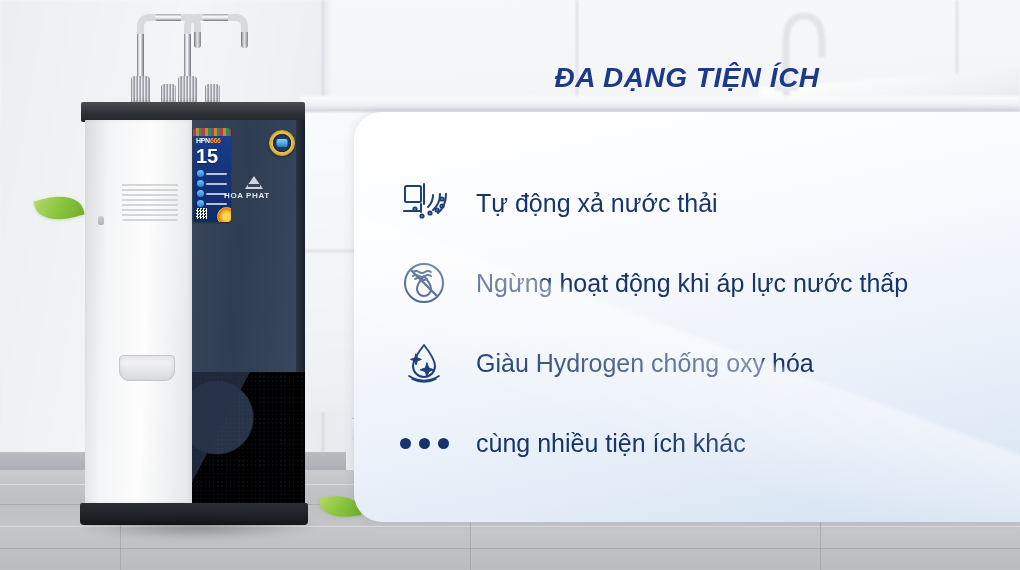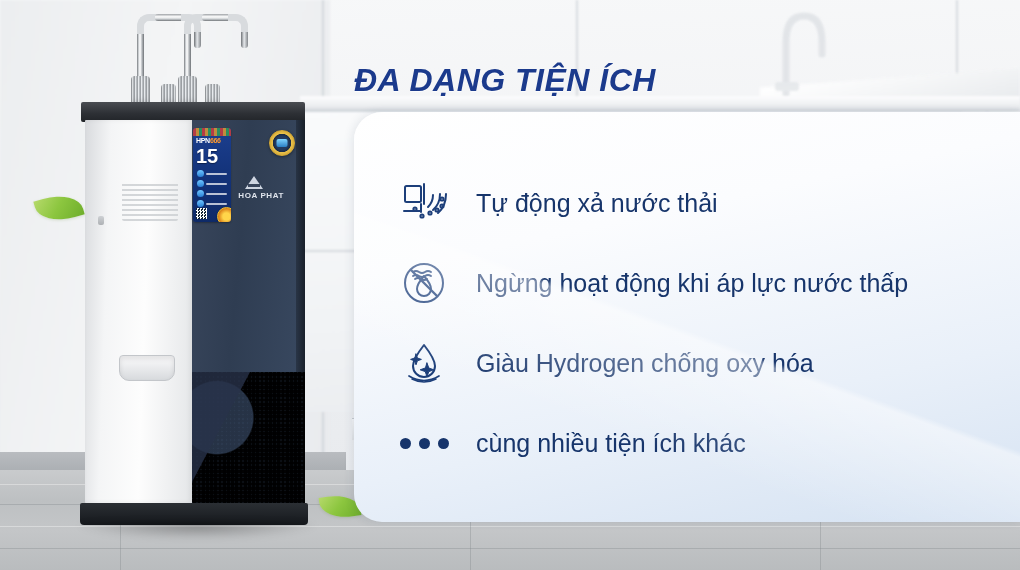--- a/index.html
+++ b/index.html
@@ -207,21 +207,21 @@
     border-radius:50%;
     background:radial-gradient(circle,#233a5e 38%,#1a2b46 52%,#e9c14a 56%,#b8881f 100%);
     border:1.5px solid #d9ab32; box-shadow:0 1px 3px rgba(0,0,0,.35);
   }
   .badge-gold::after {
     content:""; position:absolute; left:50%; top:52%; transform:translate(-50%,-50%);
     width:11px; height:8px; border-radius:2px;
     background:linear-gradient(180deg,#7fd4ff,#2b7fc4);
   }
   .brand {
-    position:absolute; left:150px; top:176px; width:60px; text-align:right;
+    position:absolute; left:150px; top:176px; width:60px; text-align:left;
   }
   .brand .mark {
     width:0; height:0; margin:0 auto 2px;
     border-left:9px solid transparent; border-right:9px solid transparent;
     border-bottom:13px solid #cfd6e2;
     position:relative;
   }
   .brand .mark::after {
     content:""; position:absolute; left:-6px; top:8px; width:12px; height:3px;
     background:#39465c;
@@ -263,22 +263,22 @@
   }
   #card::after {
     content:""; position:absolute; left:0; right:0; top:0; bottom:0;
     border-radius:28px 0 0 28px;
     background:linear-gradient(200deg,transparent 52%,rgba(255,255,255,.45) 53%,transparent 72%);
     pointer-events:none;
   }
 
   #title {
     position:absolute; left:354px; top:62px; width:666px;
-    text-align:left;
-    font-size:32px; font-weight:bold; font-style:italic;
+    text-align:center;
+    font-size:28px; font-weight:bold; font-style:italic;
     color:#1b3a8c; letter-spacing:.5px;
     text-shadow:0 1px 1px rgba(255,255,255,.8);
   }
 
   #feature-list {
     position:absolute; left:44px; top:62px; right:28px;
   }
   .feature {
     display:flex; align-items:center; gap:26px; margin-bottom:22px;
     min-height:58px;

